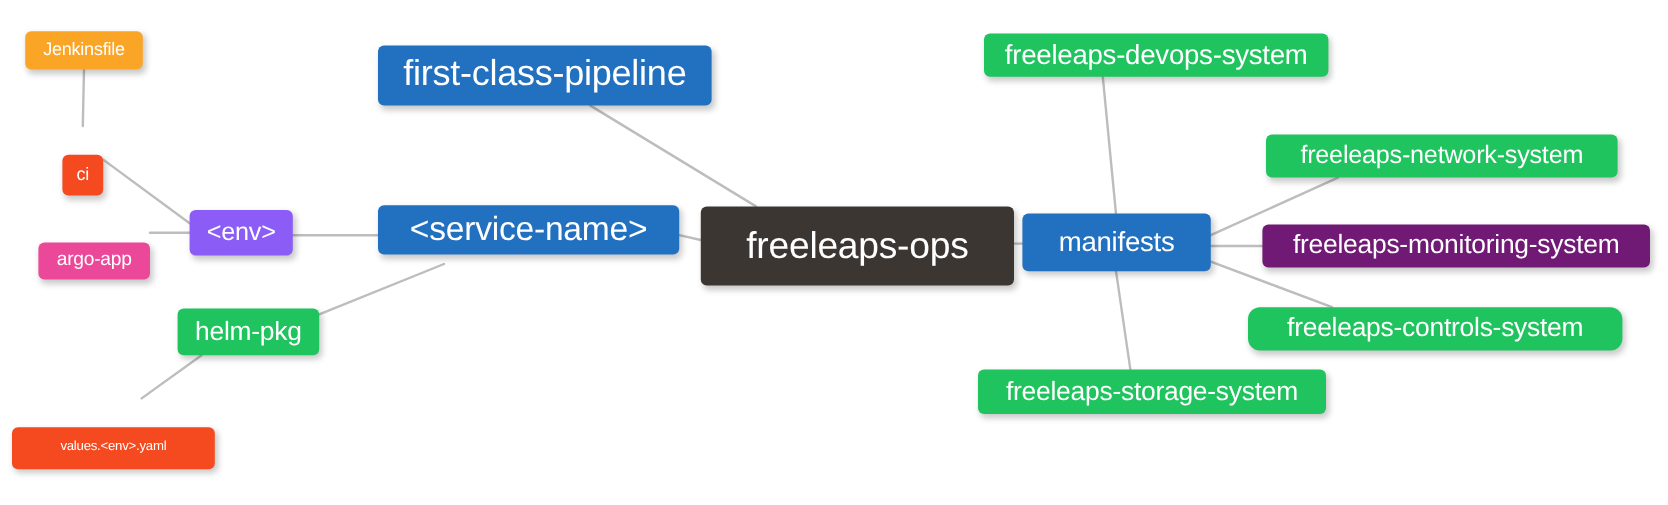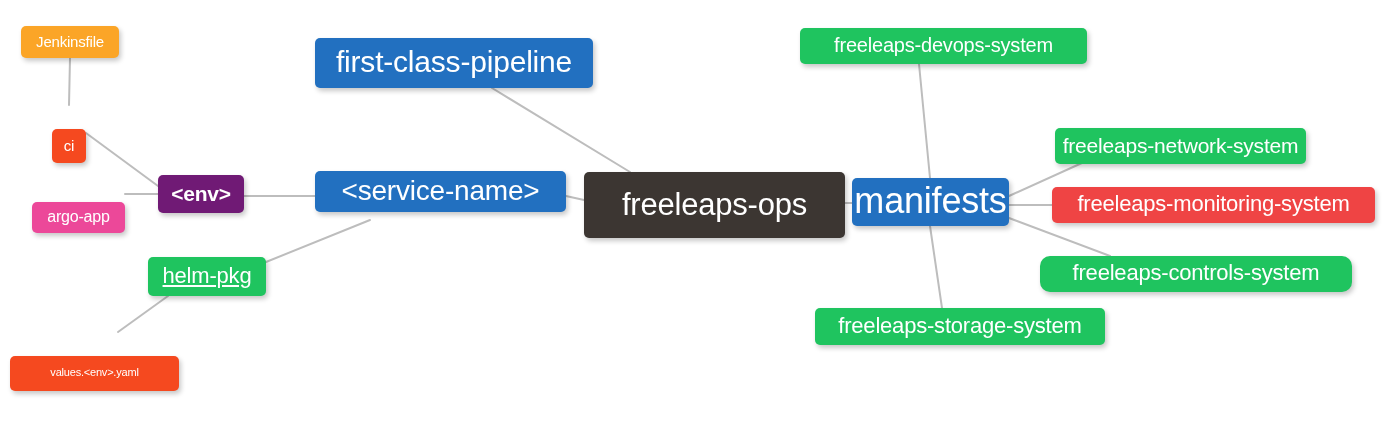--- a/index.html
+++ b/index.html
@@ -70,48 +70,48 @@
   <div id="nodes">
       <div class="node lvl-orange" style="left: 21px; top: 26px; width: 98px; height: 32px; font-size: 15px; background: rgb(251, 165, 39);">
         <span>Jenkinsfile</span>
       </div>
       <div class="node lvl-red" style="left: 52px; top: 105px; width: 34px; height: 34px; font-size: 15px; background: rgb(245, 73, 31);">
         <span>ci</span>
       </div>
       <div class="node lvl-red" style="left: 32px; top: 178px; width: 93px; height: 31px; font-size: 16px; background: #ec4899;">
         <span>argo-app</span>
       </div>
-      <div class="node lvl-green" style="left: 158px; top: 175px; width: 86px; height: 38px; font-size: 21px; background: #701a75; font-weight: bold;">
+      <div class="node lvl-green" style="left: 158px; top: 175px; width: 86px; height: 38px; font-size: 21px; background: #8b5cf6;">
         <span>&lt;env&gt;</span>
       </div>
-      <div class="node lvl-green" style="left: 148px; top: 257px; width: 118px; height: 39px; font-size: 22px; background: rgb(31, 196, 95); text-decoration: underline;">
+      <div class="node lvl-green" style="left: 148px; top: 257px; width: 118px; height: 39px; font-size: 22px; background: rgb(31, 196, 95);">
         <span>helm-pkg</span>
       </div>
       <div class="node lvl-red" style="left: 10px; top: 332px; width: 169px; height: 35px; font-size: 11px; background: rgb(245, 73, 31);">
         <span>values.&lt;env&gt;.yaml</span>
       </div>
       <div class="node lvl-blue" style="left: 315px; top: 38px; width: 278px; height: 50px; font-size: 30px; background: rgb(34, 112, 192);">
         <span>first-class-pipeline</span>
       </div>
       <div class="node lvl-blue" style="left: 315px; top: 171px; width: 251px; height: 41px; font-size: 28px; background: rgb(34, 112, 192);">
         <span>&lt;service-name&gt;</span>
       </div>
       <div class="node lvl-root" style="left: 584px; top: 172px; width: 261px; height: 66px; font-size: 31px; background: rgb(60, 54, 50);">
         <span>freeleaps-ops</span>
       </div>
-      <div class="node lvl-blue" style="left: 852px; top: 178px; width: 157px; height: 48px; font-size: 36px; background: rgb(34, 112, 192);">
+      <div class="node lvl-blue" style="left: 852px; top: 178px; width: 157px; height: 48px; font-size: 23px; background: rgb(34, 112, 192);">
         <span>manifests</span>
       </div>
-      <div class="node lvl-green" style="left: 800px; top: 28px; width: 287px; height: 36px; font-size: 20px; background: rgb(31, 196, 95);">
+      <div class="node lvl-green" style="left: 820px; top: 28px; width: 287px; height: 36px; font-size: 23px; background: rgb(31, 196, 95);">
         <span>freeleaps-devops-system</span>
       </div>
-      <div class="node lvl-green" style="left: 1055px; top: 128px; width: 251px; height: 36px; font-size: 21px; background: rgb(31, 196, 95);">
+      <div class="node lvl-green" style="left: 1055px; top: 112px; width: 293px; height: 36px; font-size: 21px; background: rgb(31, 196, 95);">
         <span>freeleaps-network-system</span>
       </div>
-      <div class="node lvl-green" style="left: 1052px; top: 187px; width: 323px; height: 36px; font-size: 22px; background: #ef4444;">
+      <div class="node lvl-green" style="left: 1052px; top: 187px; width: 323px; height: 36px; font-size: 22px; background: #701a75;">
         <span>freeleaps-monitoring-system</span>
       </div>
       <div class="node lvl-green" style="left: 1040px; top: 256px; width: 312px; height: 36px; font-size: 22px; background: rgb(31, 196, 95); border-radius: 10px;">
         <span>freeleaps-controls-system</span>
       </div>
       <div class="node lvl-green" style="left: 815px; top: 308px; width: 290px; height: 37px; font-size: 22px; background: rgb(31, 196, 95);">
         <span>freeleaps-storage-system</span>
       </div>
     </div>
 </div>

